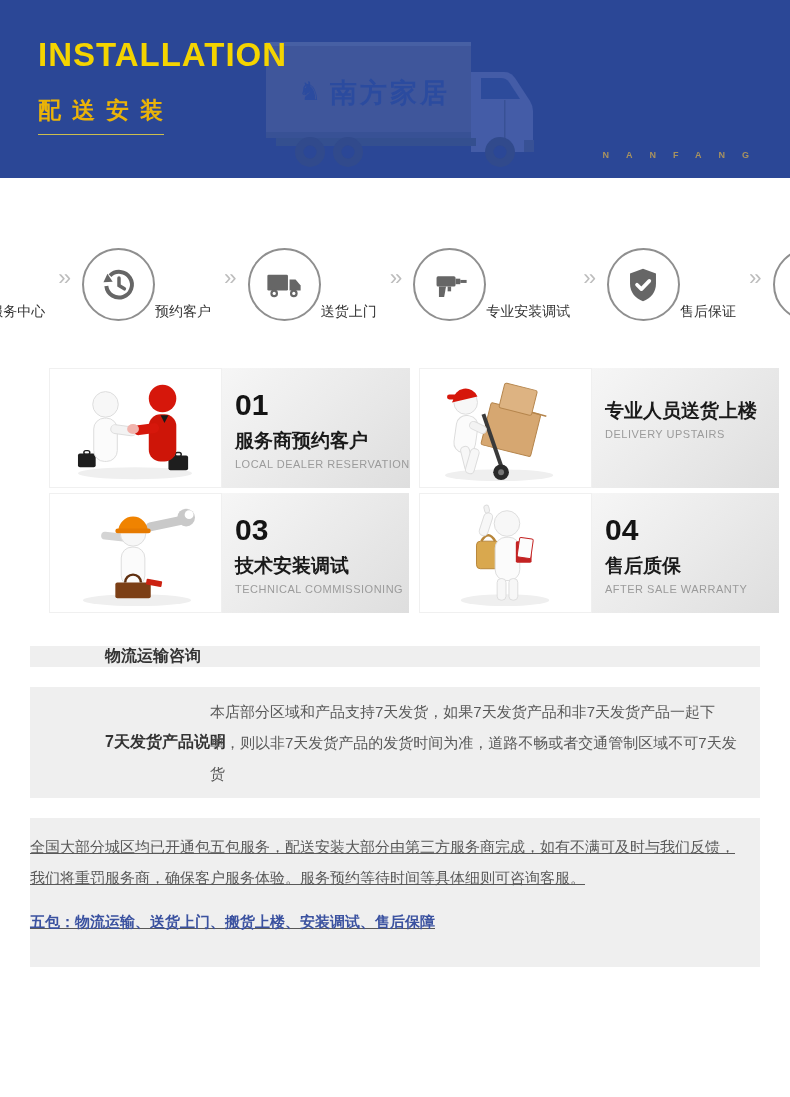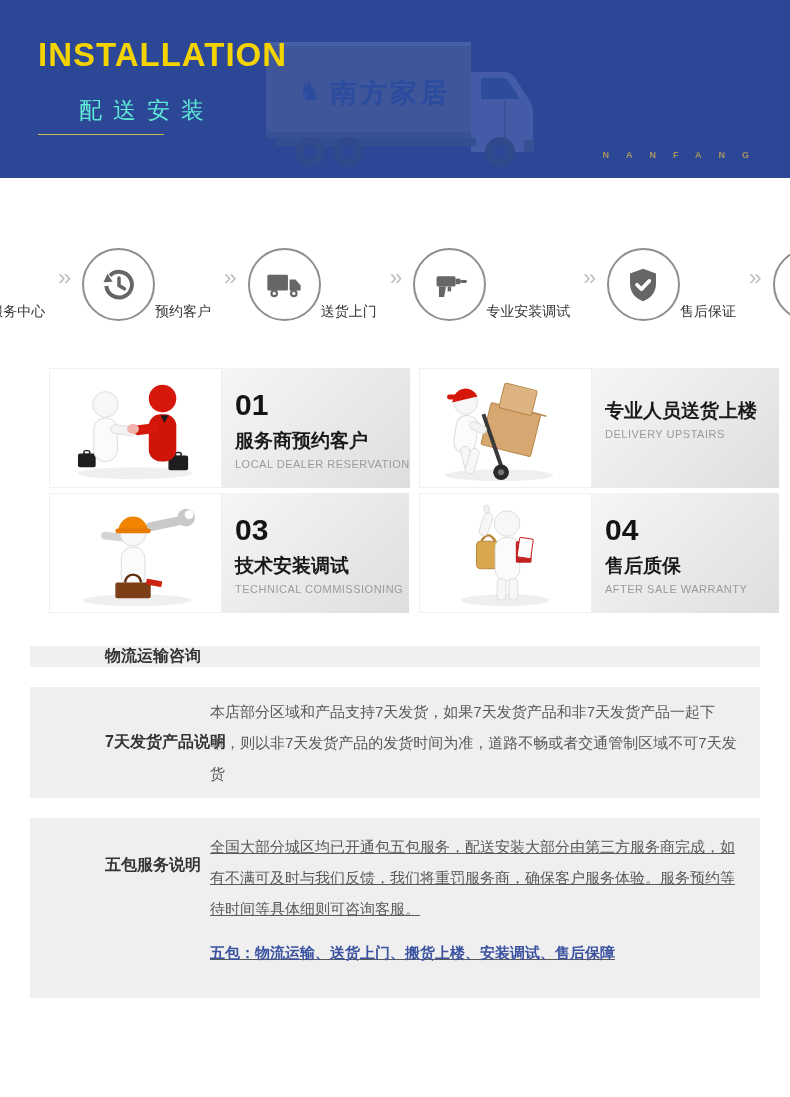--- a/index.html
+++ b/index.html
@@ -10,21 +10,21 @@
   }
 
   
   .banner { position:relative; width:790px; height:178px; background:#2B4796; overflow:hidden; }
   .banner-title-en {
     position:absolute; left:38px; top:36px;
     font-size:33px; font-weight:bold; color:#F4D400; letter-spacing:1px;
   }
   .banner-title-zh {
     position:absolute; left:38px; top:95px;
-    font-size:23px; color:#5eead4; letter-spacing:11px; font-weight:normal;margin-left:41px;
+    font-size:23px; color:#eab308; letter-spacing:11px; font-weight:bold;
   }
   .banner-underline { position:absolute; left:38px; top:134px; width:126px; height:1px; background:#CDBD4D; }
   .truck-wrap { position:absolute; left:262px; top:20px; width:305px; height:152px; }
   .brand-letters {
     position:absolute; right:24px; bottom:18px;
     font-size:9px; color:#A8925F; letter-spacing:17px; font-weight:bold;
   }
 
   
   .steps { margin-top:63px; display:flex; justify-content:center; align-items:flex-start; }
@@ -300,20 +300,19 @@
   <div class="note note-1 note-center">
     <div class="note-title">物流运输咨询</div>
   </div>
 
   <div class="note note-2 note-center">
     <div class="note-title">7天发货产品说明</div>
     <div class="note-body">本店部分区域和产品支持7天发货，如果7天发货产品和非7天发货产品一起下单，则以非7天发货产品的发货时间为准，道路不畅或者交通管制区域不可7天发货</div>
   </div>
 
   <div class="note note-3">
-    <div class="note-title">五包服务说明</div>
     <div class="note-body">
       <p>全国大部分城区均已开通包五包服务，配送安装大部分由第三方服务商完成，如有不满可及时与我们反馈，我们将重罚服务商，确保客户服务体验。服务预约等待时间等具体细则可咨询客服。</p>
       <p class="note-highlight">五包：物流运输、送货上门、搬货上楼、安装调试、售后保障</p>
     </div>
   </div>
 
 </section>
 
 </body></html>

